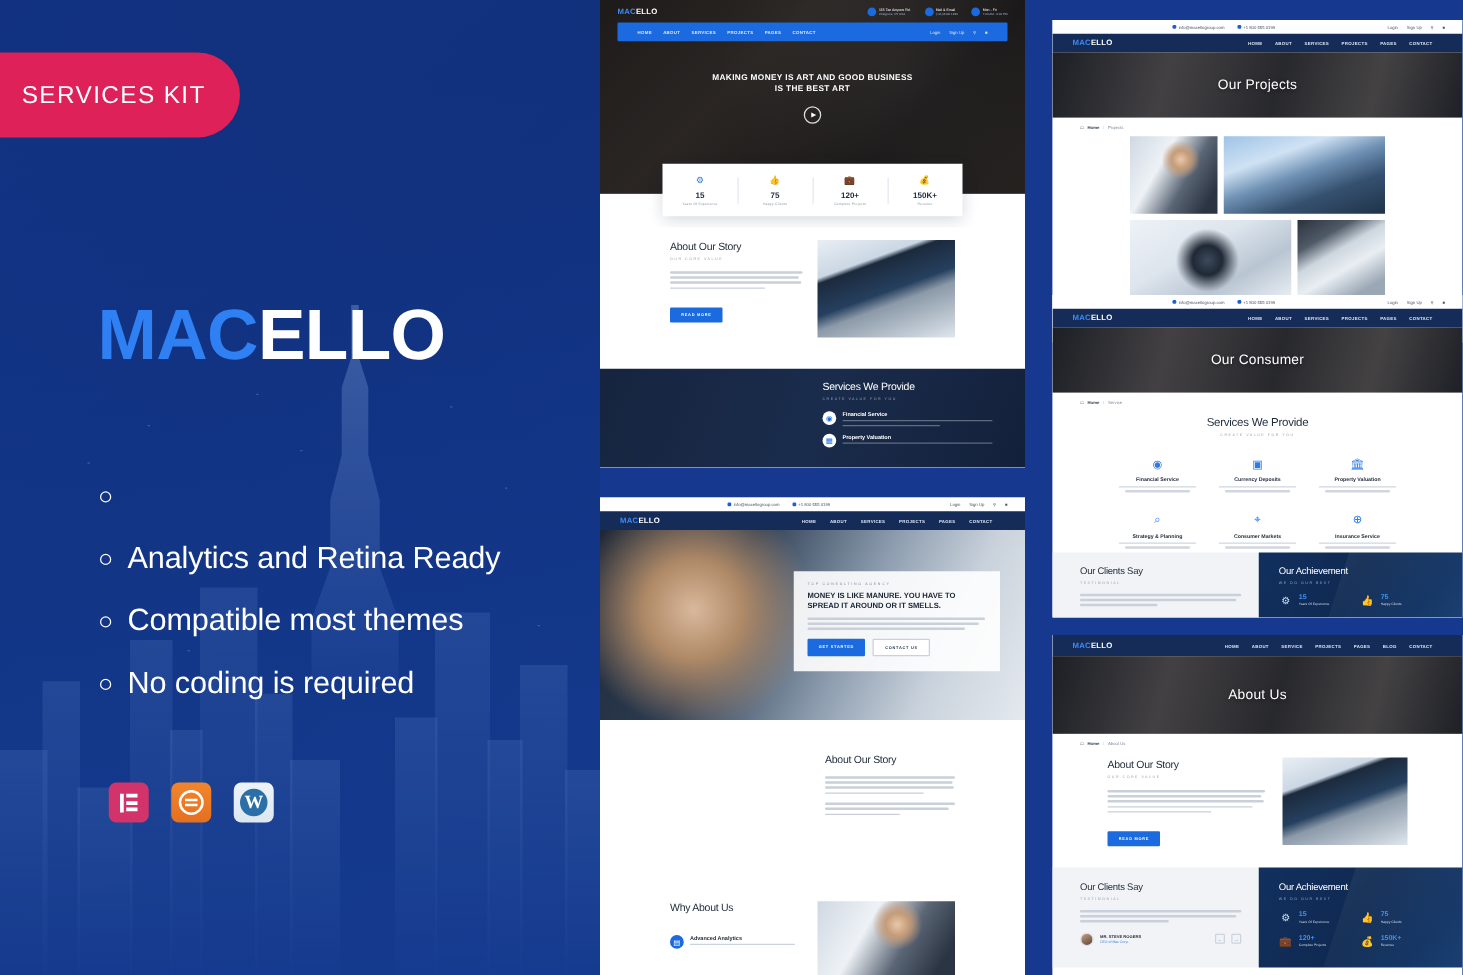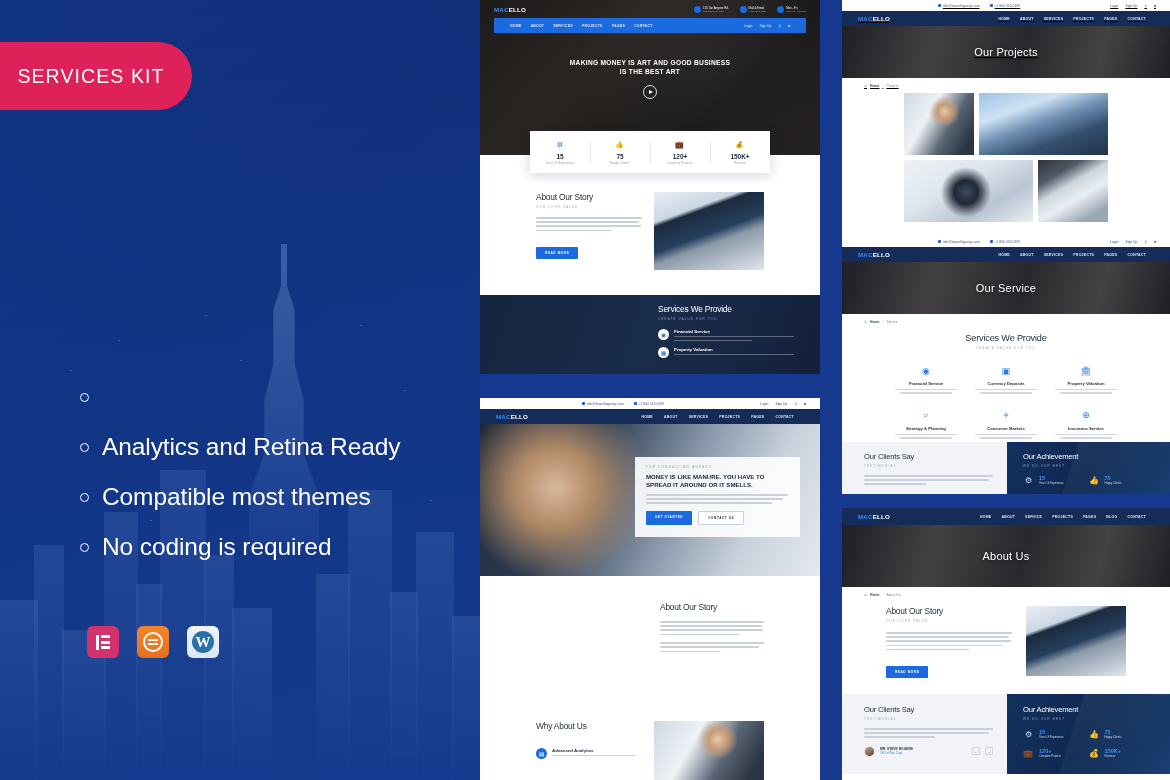--- a/index.html
+++ b/index.html
@@ -301,20 +301,23 @@
       <span class="speck" style="left:150px;top:300px;"></span>
       <span class="speck" style="left:300px;top:330px;"></span>
       <span class="speck" style="left:430px;top:280px;"></span>
     </div>
     <div class="tower"></div>
 
     <div class="badge">
       <span>SERVICES KIT</span>
     </div>
 
+    <div class="brand">
+      <span class="b1">MAC</span><span class="b2">ELLO</span>
+    </div>
 
     <div class="feature-list">
       <div class="feature-row">
         <span class="bullet"></span>
       </div>
       <div class="feature-row">
         <span class="bullet"></span>
         <span class="txt">Analytics and Retina Ready</span>
       </div>
       <div class="feature-row">
@@ -569,21 +572,21 @@
                   <i style="width:96%"></i>
                 </div>
             </div>
           </div>
         </div>
         <div class="photo ph-board" style="width:110px; height:62px; flex:0 0 auto;"></div>
       </div>
     </div>
   </div>
 
-  <div class="panel" style="left:842px; top:0; width:328px; height:258px;text-decoration:underline;">
+  <div class="panel" style="left:842px; top:16px; width:328px; height:258px;">
     <div class="mini">
       <div class="topbar">
         <div class="tb-left">
           <span class="tb-item">
               <span class="tb-dot"></span>
               <span>info@macellogroup.com</span>
             </span>
           <span class="tb-item">
               <span class="tb-dot"></span>
               <span>+1 800 555 0199</span>
@@ -658,21 +661,21 @@
         <div class="navlinks" style="gap:10px; padding-right:8px;">
           <span>HOME</span>
           <span>ABOUT</span>
           <span>SERVICES</span>
           <span>PROJECTS</span>
           <span>PAGES</span>
           <span>CONTACT</span>
         </div>
       </div>
       <div class="photo ph-dark-paper hero-banner" style="height:52px;">
-        <div class="banner-title">Our Service</div>
+        <div class="banner-title">Our Consumer</div>
       </div>
       <div class="breadcrumb">
         <span style="color:#2b3a4d;">☖</span>
         <span class="home">Home</span>
         <span class="sep">/</span>
         <span>Service</span>
       </div>
 
       <div style="text-align:center; margin-top:4px;">
         <div class="sec-title lg">Services We Provide</div>

